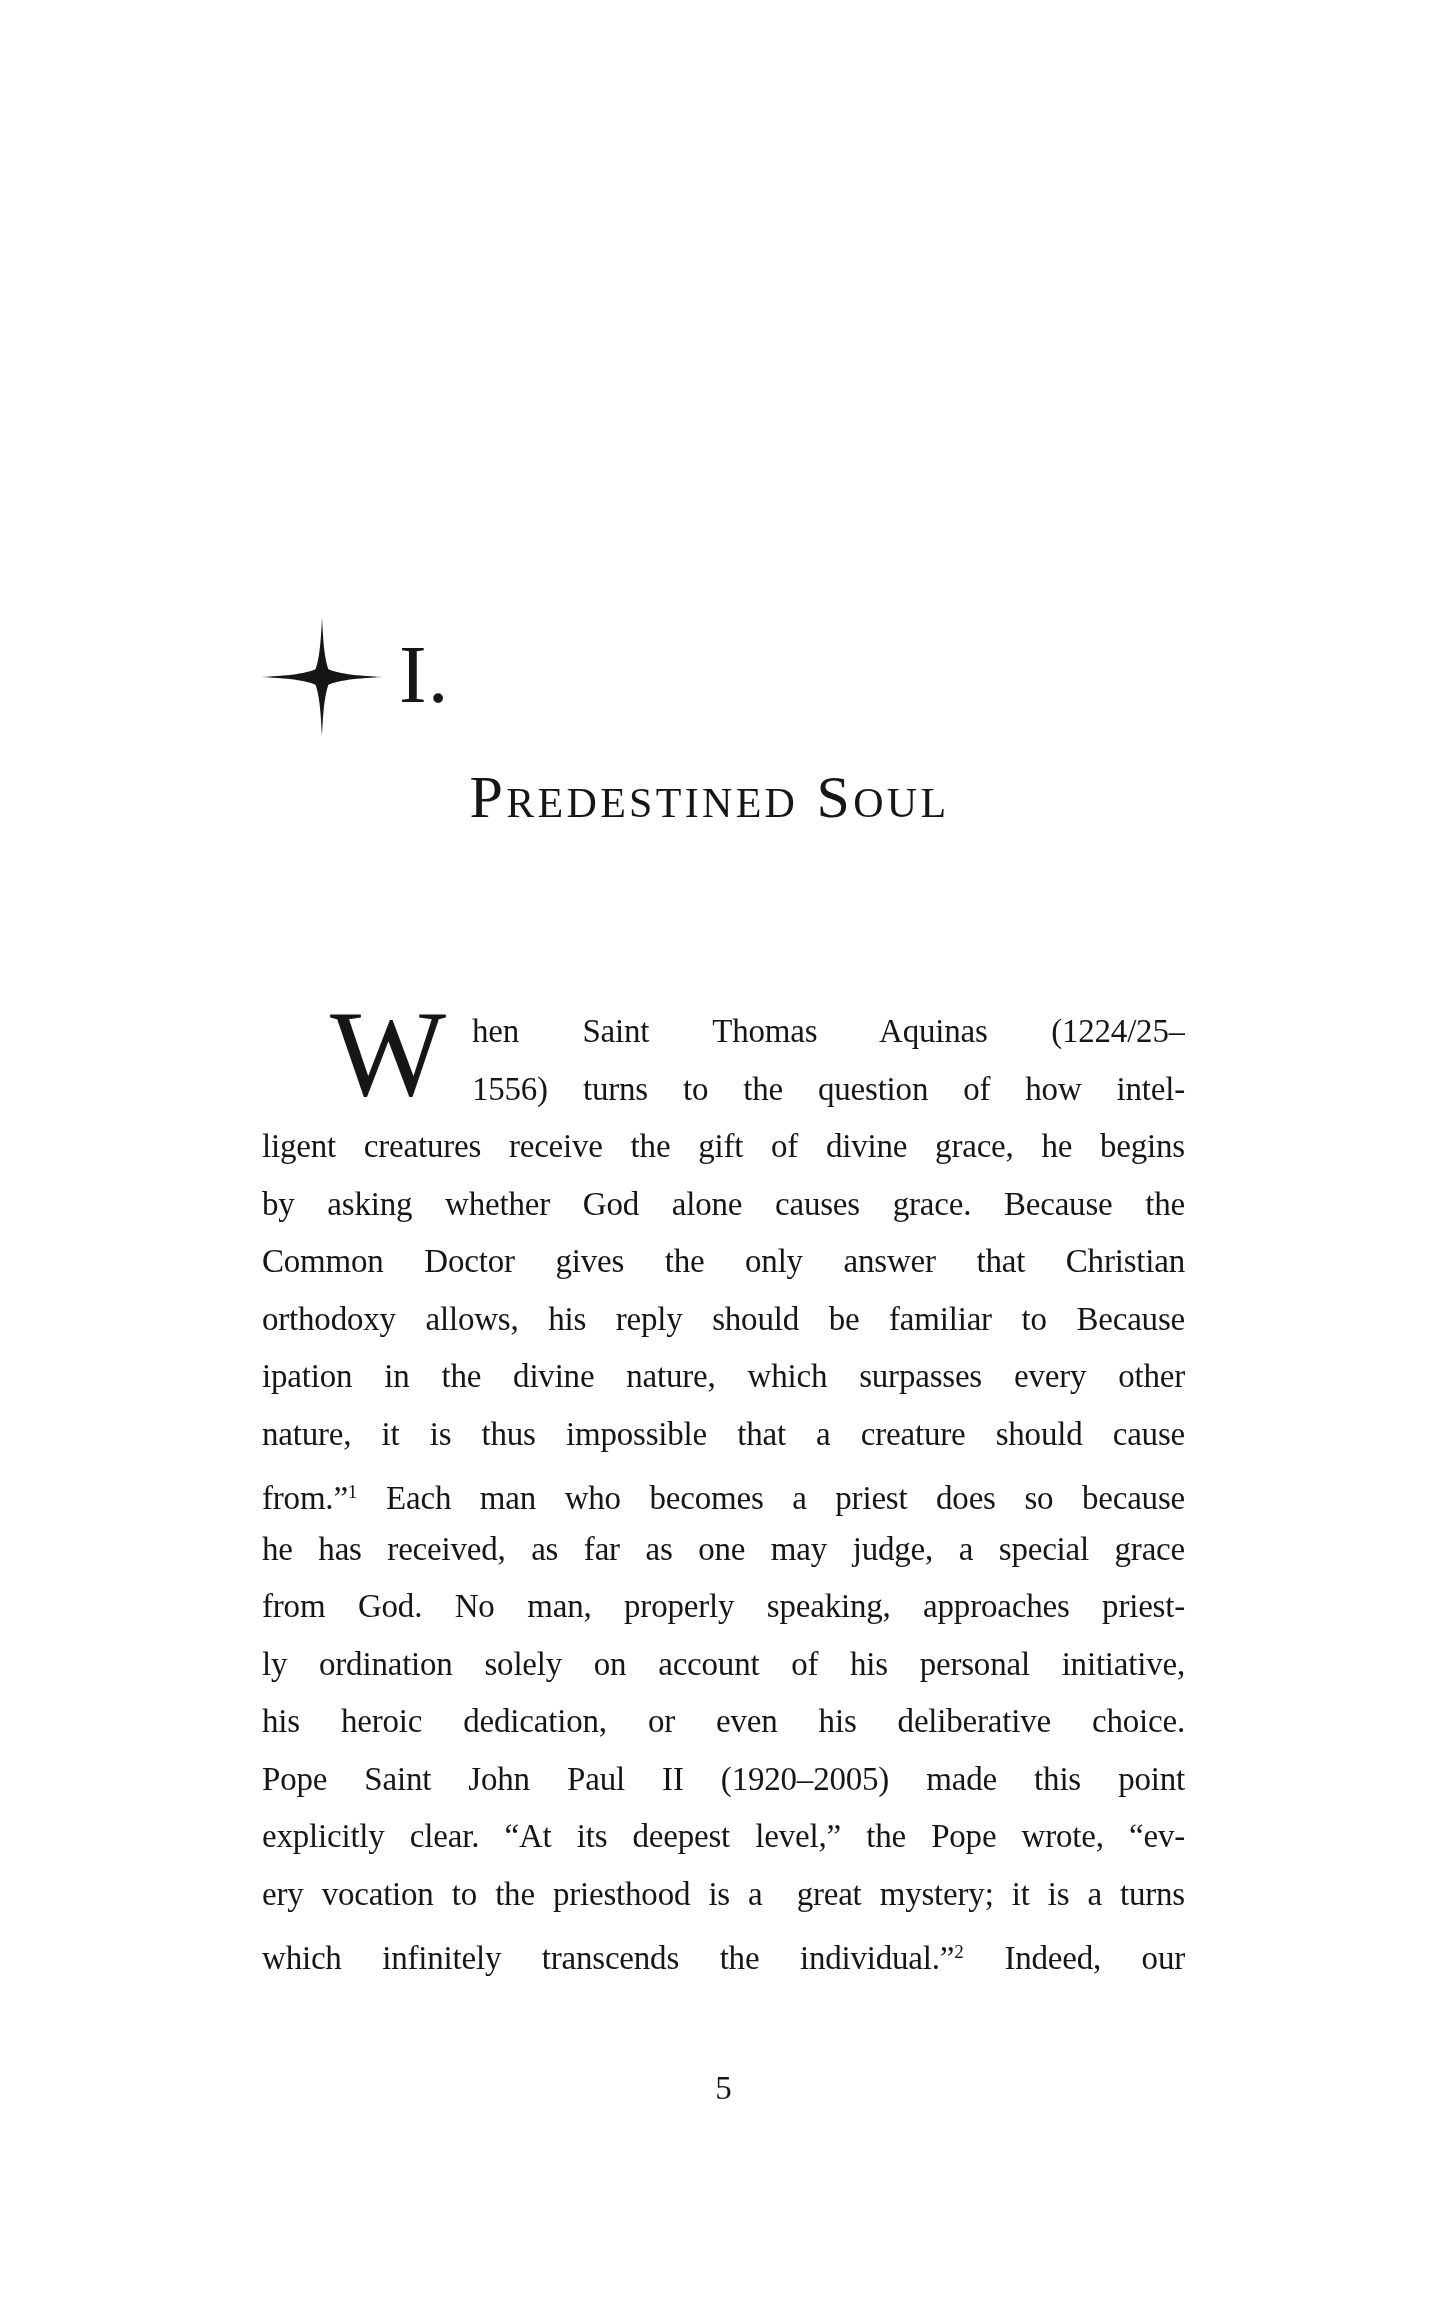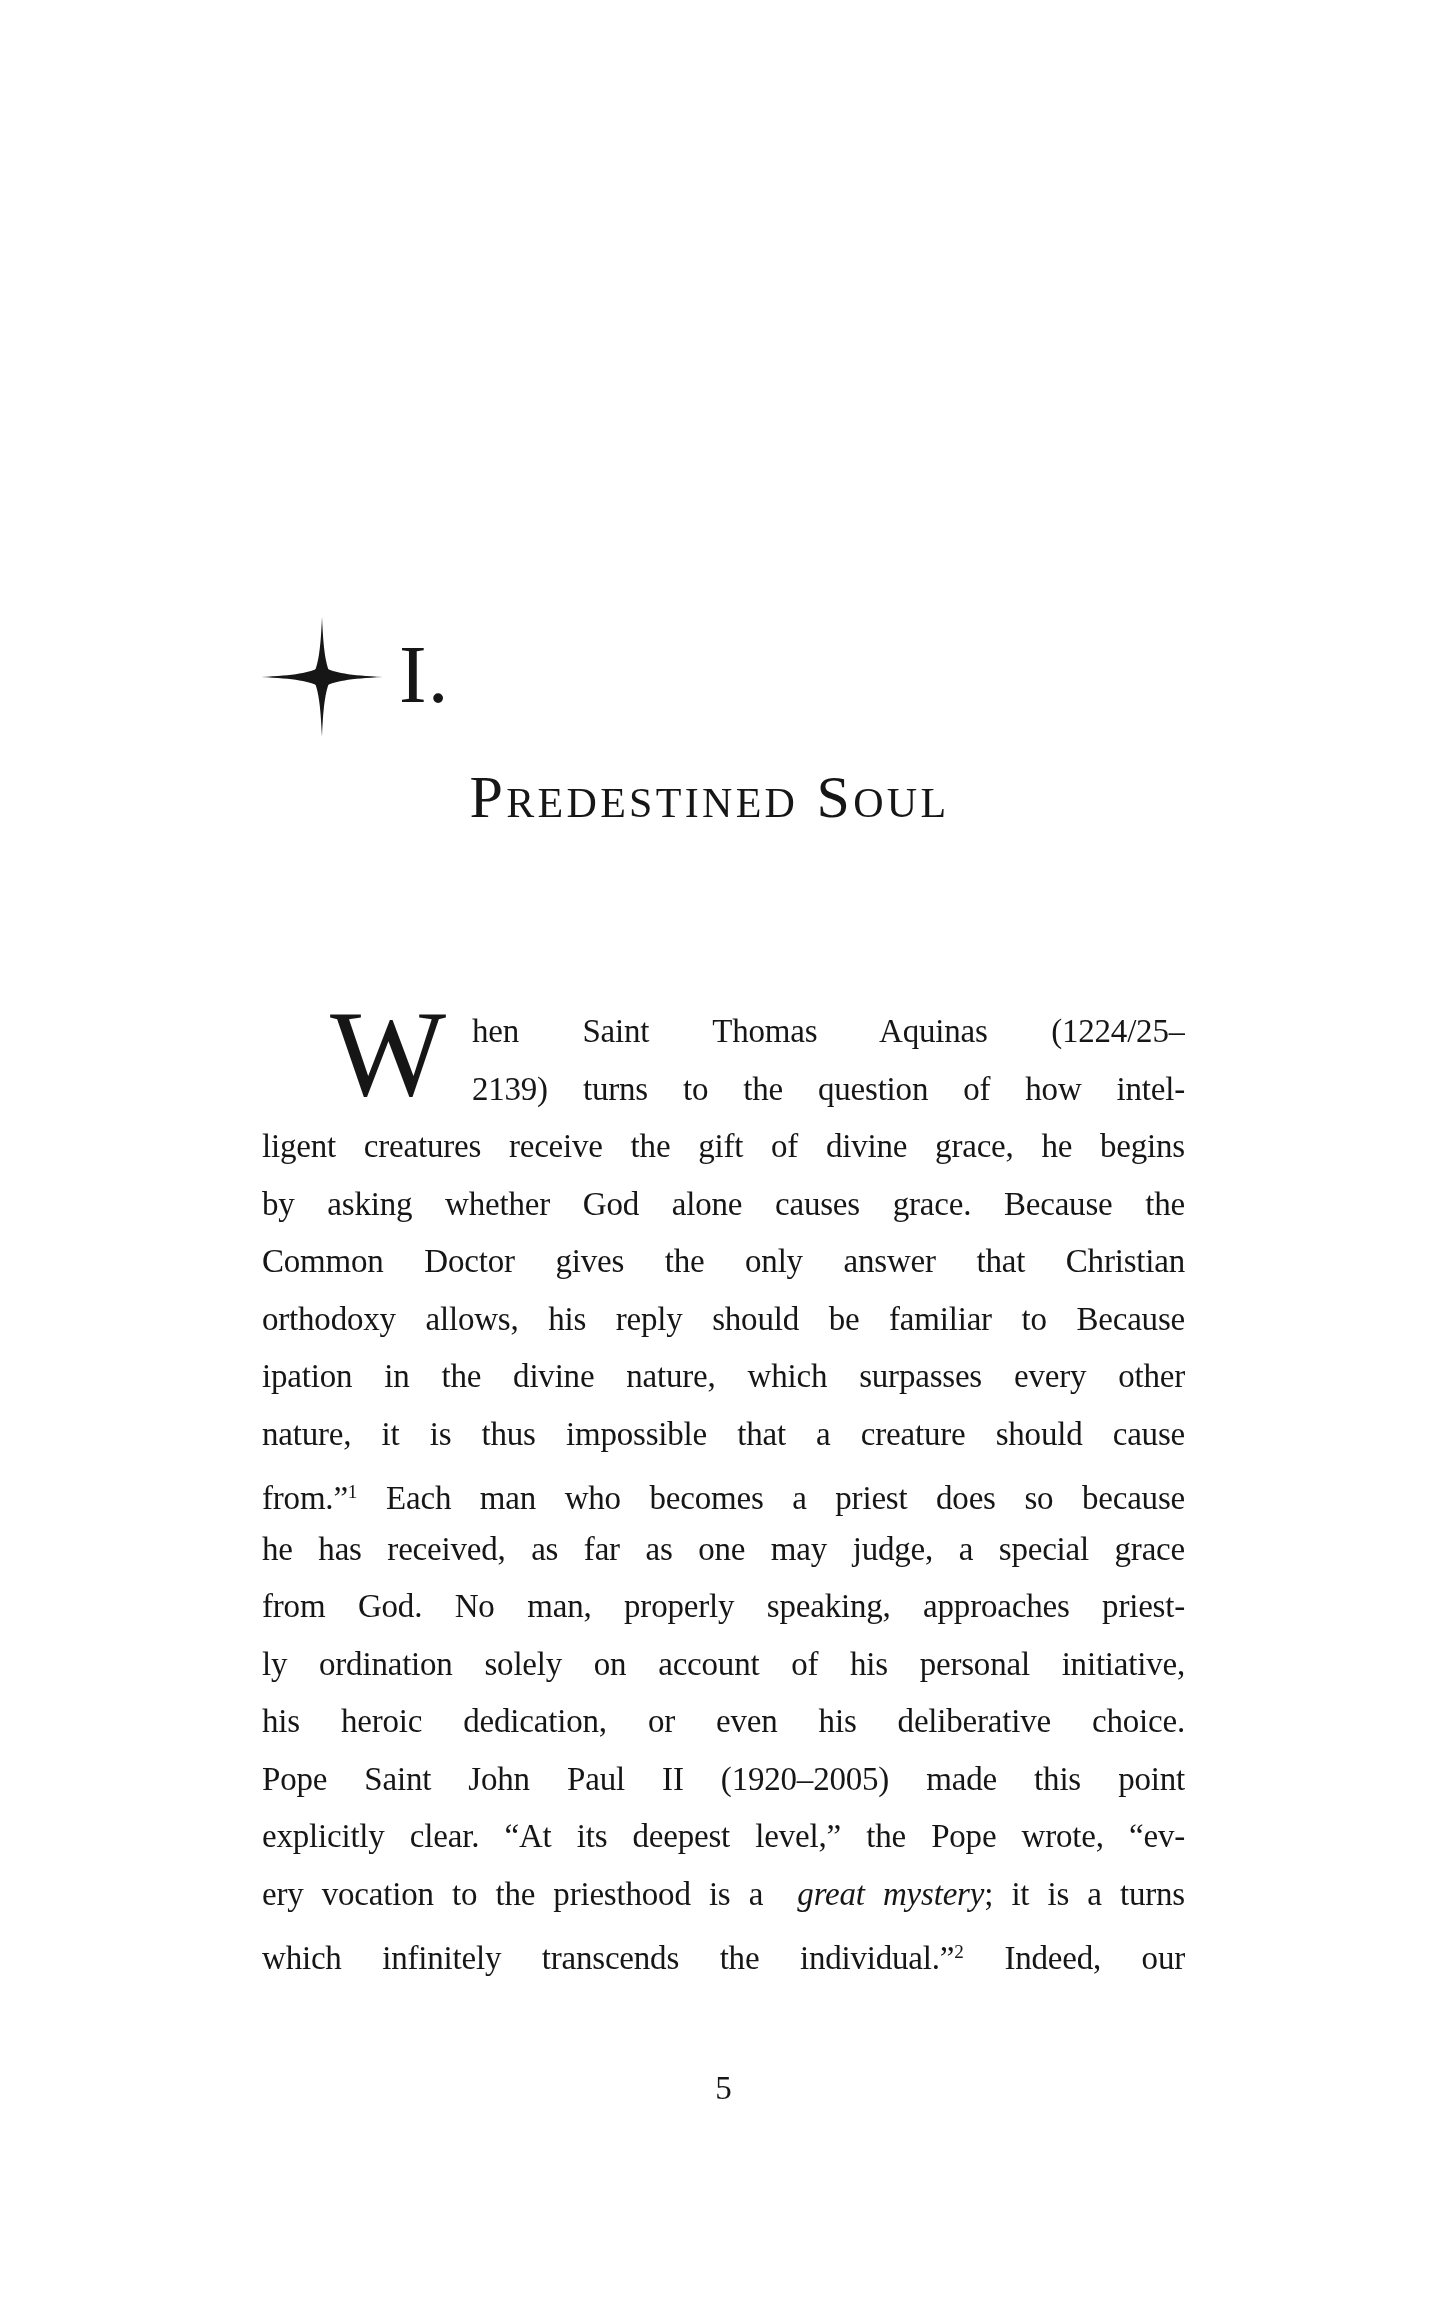--- a/index.html
+++ b/index.html
@@ -52,21 +52,21 @@
   }
   .lines{display:block;}
   .line{
     height:57.5px;
     line-height:57.5px;
     text-align:justify;
     text-align-last:justify;
     overflow:hidden;
     white-space:normal;
   }
-  .line .it{font-style:italic;margin-left:16px;}
+  .line .it{margin-left:16px;}
   .line .sup{
     font-size:0.58em;
     vertical-align:0.55em;
     letter-spacing:0;
   }
   .page-num{
     position:absolute;
     left:262px;top:2070px;
     width:923px;
     text-align:center;
@@ -87,21 +87,21 @@
   </div>
 
   <div class="chapter-num">I.</div>
 
   <div class="chapter-title">Predestined Soul</div>
 
   <div class="paragraph">
     <span class="dropcap">W</span>
     <div class="lines">
         <div class="line"><span>hen Saint Thomas Aquinas (1224/25–</span></div>
-        <div class="line"><span>2139) turns to the question of how intel-</span></div>
+        <div class="line"><span>1556) turns to the question of how intel-</span></div>
         <div class="line"><span>ligent creatures receive the gift of divine grace, he begins</span></div>
         <div class="line"><span>by asking whether God alone causes grace. Because the</span></div>
         <div class="line"><span>Common Doctor gives the only answer that Christian</span></div>
         <div class="line"><span>orthodoxy allows, his reply should be familiar to Because</span></div>
         <div class="line"><span>ipation in the divine nature, which surpasses every other</span></div>
         <div class="line"><span>nature, it is thus impossible that a creature should cause</span></div>
         <div class="line"><span>from.”</span><span class="sup">1</span><span> Each man who becomes a priest does so because</span></div>
         <div class="line"><span>he has received, as far as one may judge, a special grace</span></div>
         <div class="line"><span>from God. No man, properly speaking, approaches priest-</span></div>
         <div class="line"><span>ly ordination solely on account of his personal initiative,</span></div>

